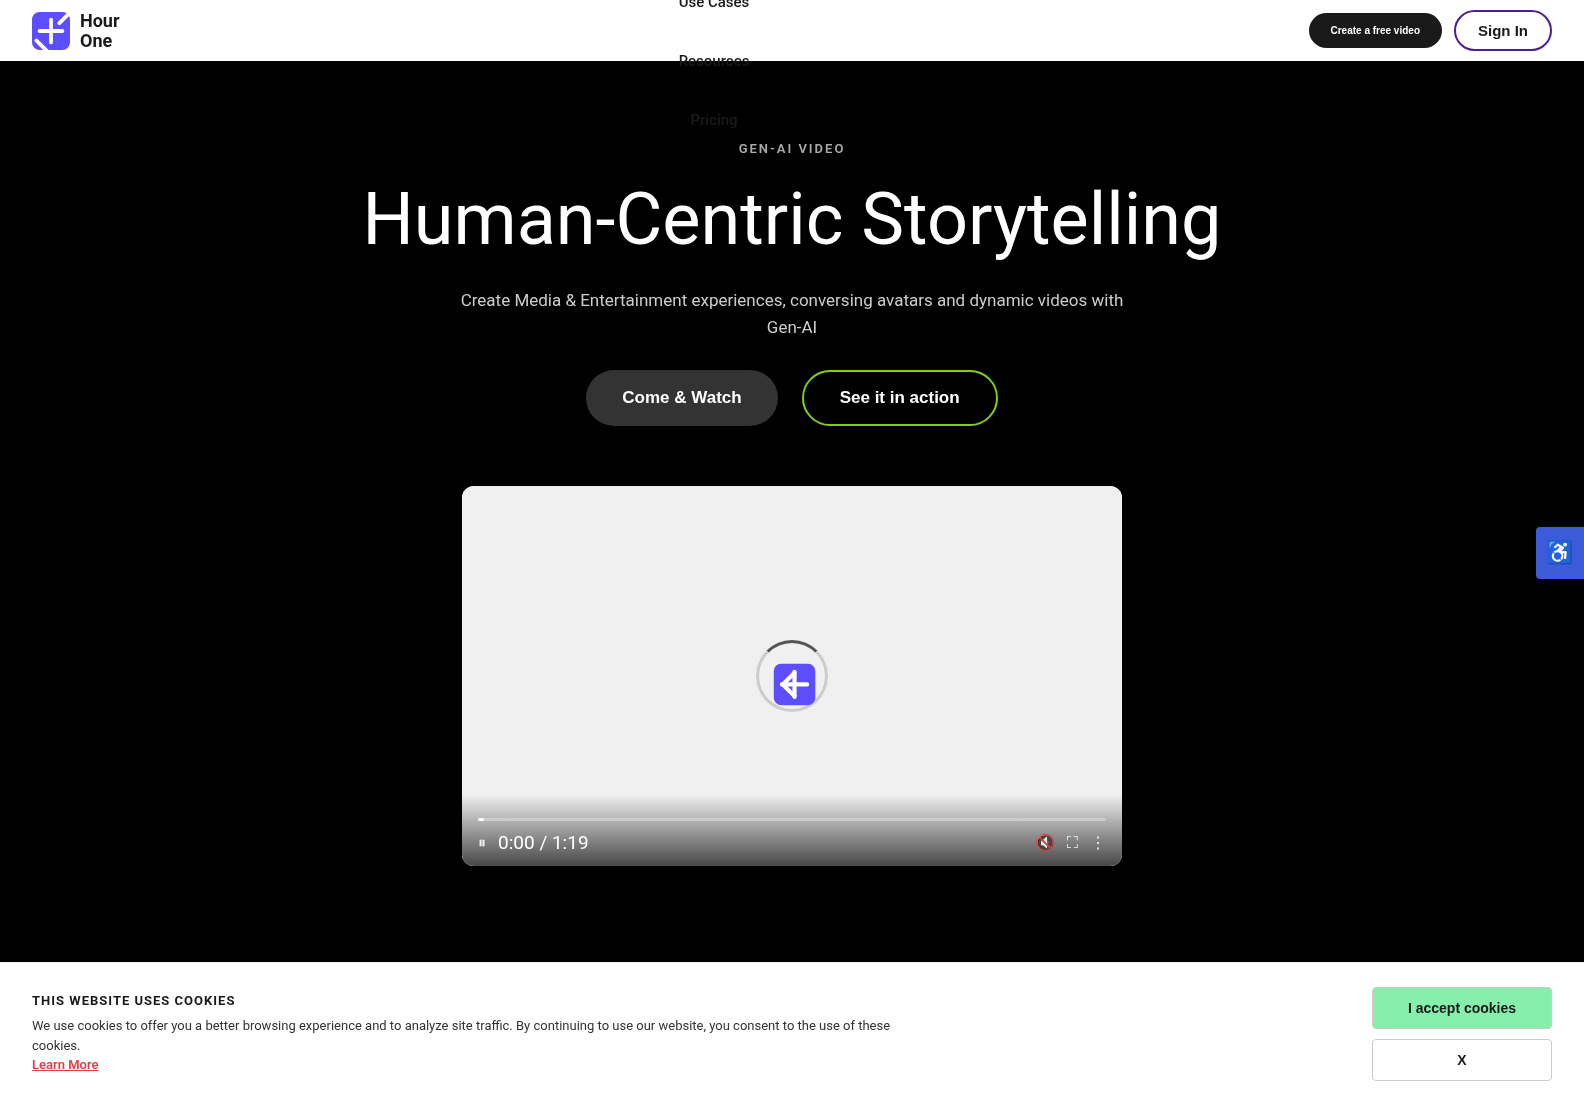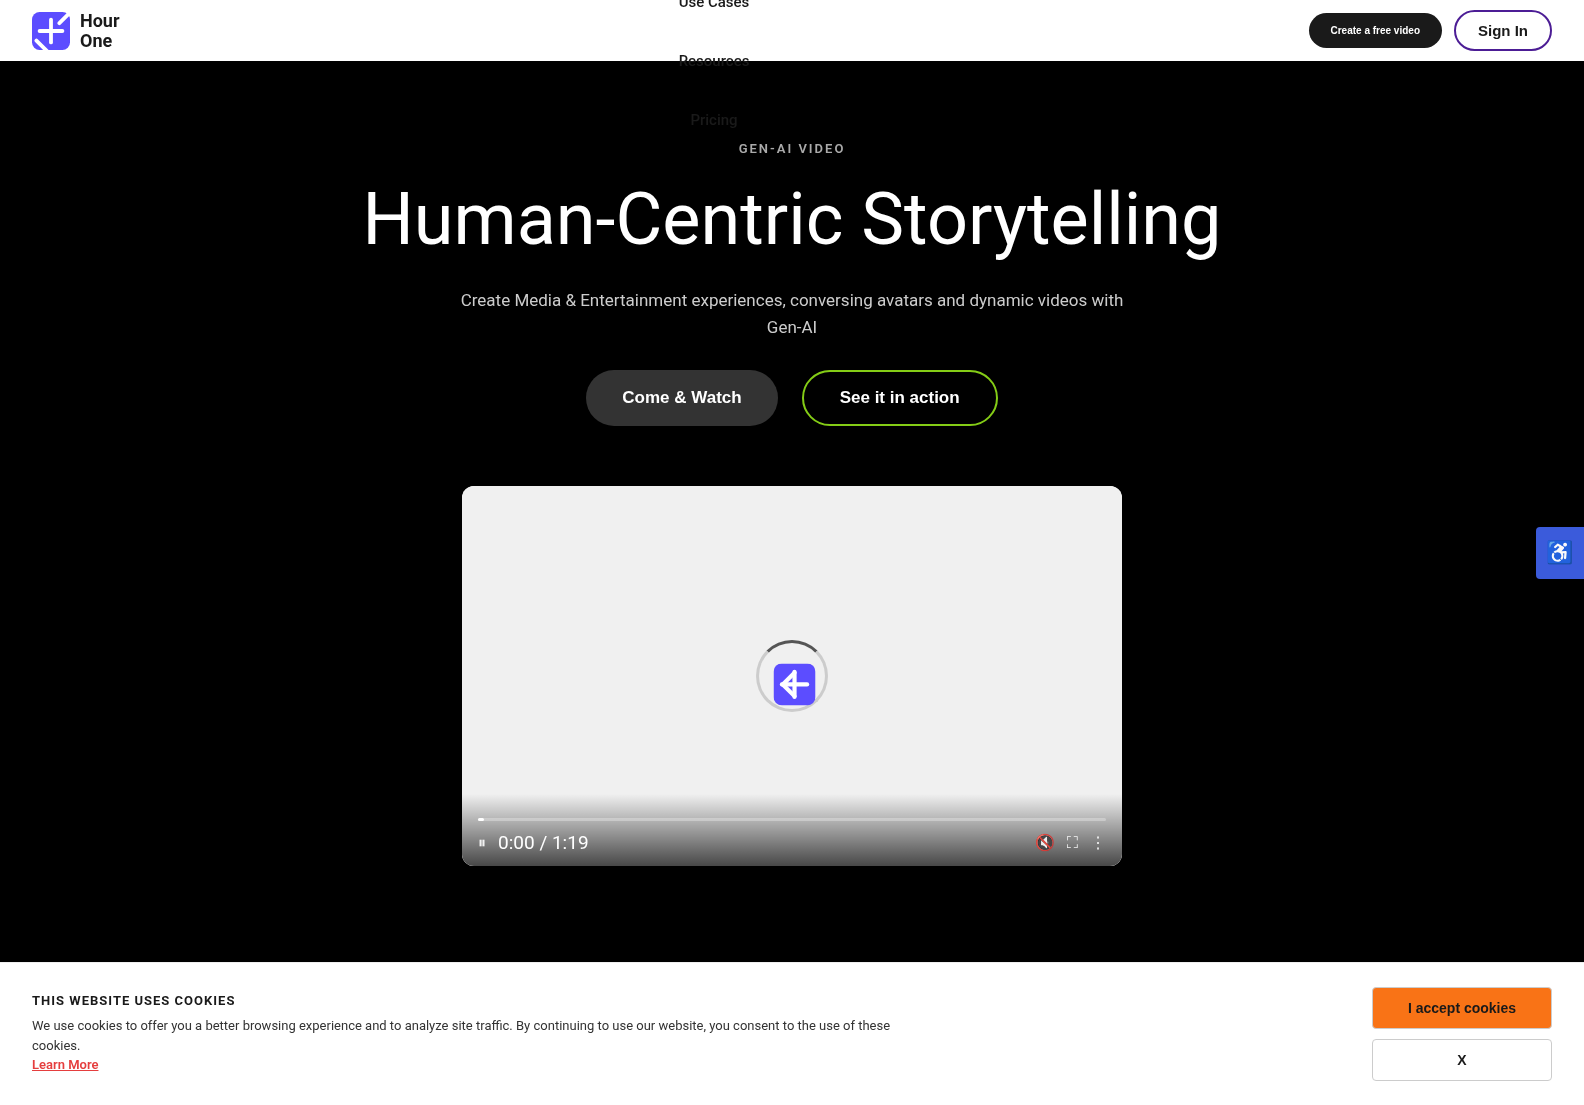--- a/index.html
+++ b/index.html
@@ -316,21 +316,21 @@
     }
 
     .cookie-buttons {
       display: flex;
       flex-direction: column;
       gap: 10px;
       min-width: 180px;
     }
 
     .btn-accept-cookies {
-      background: #f97316;
+      background: #86efac;
       color: #1a1a1a;
       border: 1px solid #ccc;
       border-radius: 4px;
       padding: 12px 20px;
       font-size: 14px;
       font-weight: 600;
       cursor: pointer;
       text-align: center;
     }
 

